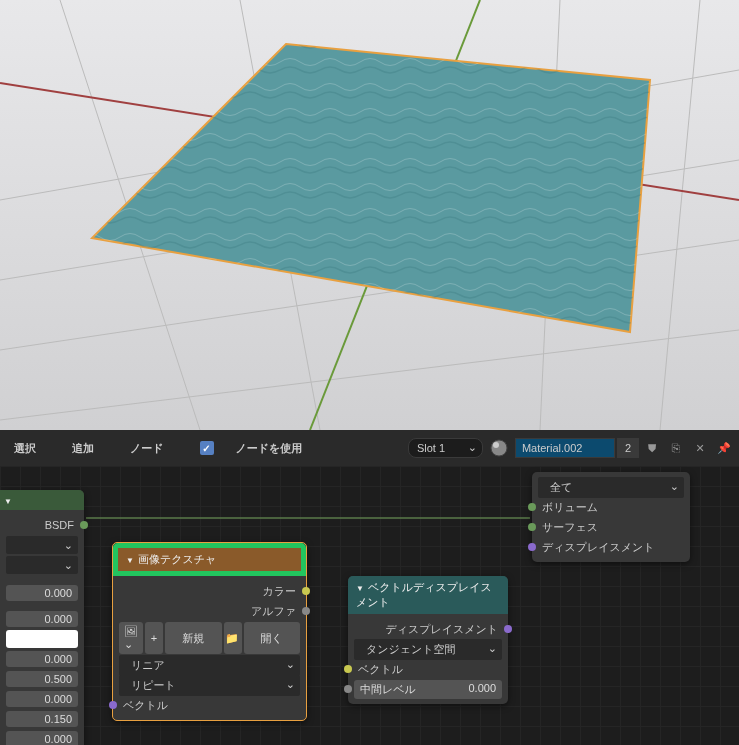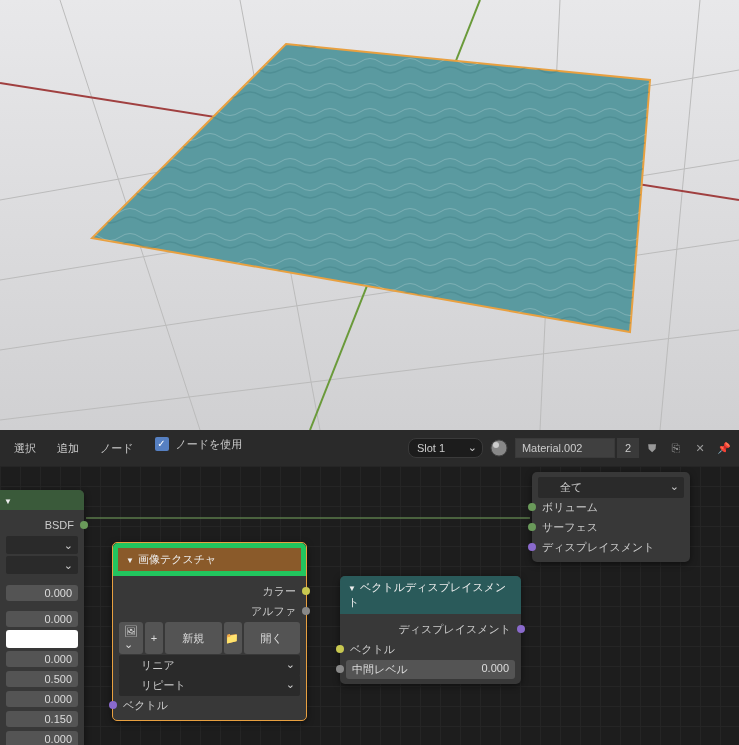--- a/index.html
+++ b/index.html
@@ -1,26 +1,26 @@
 <!DOCTYPE html>
 <html><head>
 <meta charset="utf-8">
 <style>
 *{margin:0;padding:0;box-sizing:border-box;font-family:sans-serif;font-size:11px;}
 body{background:#1a1a1a;width:739px;height:745px;overflow:hidden;}
 .viewport{width:739px;height:430px;background:linear-gradient(180deg,#e8e8ea 0%,#d0d0d2 100%);position:relative;overflow:hidden;}
 .toolbar{height:36px;background:#2a2a2a;display:flex;align-items:center;padding:0 4px;gap:2px;color:#ccc;}
-.toolbar-left{display:flex;gap:1px;}
+.toolbar-left{display:flex;align-items:center;gap:16px;font-weight:bold;}
 .toolbar-btn{padding:4px 10px;cursor:pointer;border-radius:2px;}
 .check{width:14px;height:14px;background:#5680c2;border-radius:2px;margin:0 6px 0 10px;display:flex;align-items:center;justify-content:center;color:#fff;font-size:10px;}
 .toolbar-spacer{flex:1;}
 .slot-sel{background:#1c1c1c;border:1px solid #3a3a3a;border-radius:8px;padding:3px 20px 3px 8px;color:#ccc;position:relative;width:75px;}
 .slot-sel::after{content:"⌄";position:absolute;right:5px;top:2px;}
 .sphere-ico{width:20px;height:20px;margin:0 4px;display:flex;align-items:center;justify-content:center;}
-.mat-name{background:#404040;border:1px solid #3a3a3a;padding:3px 6px;color:#ccc;width:100px;}
+.mat-name{background:#0c4a6e;border:1px solid #3a3a3a;padding:3px 6px;color:#ccc;width:100px;}
 .count{background:#3a3a3a;padding:3px 7px;border:1px solid #3a3a3a;}
 .ico-btn{width:20px;height:20px;display:flex;align-items:center;justify-content:center;cursor:pointer;color:#999;margin:0 1px;}
 .node-area{position:relative;height:279px;background:#1d1d1d;background-image:linear-gradient(#252525 1px,transparent 1px),linear-gradient(90deg,#252525 1px,transparent 1px);background-size:20px 20px;}
 .node{position:absolute;background:#383838;border-radius:5px;box-shadow:0 2px 6px rgba(0,0,0,0.5);}
 .node-hdr{padding:4px 8px;border-radius:5px 5px 0 0;color:#eee;position:relative;}
 .node-hdr::before{content:"▼";font-size:8px;margin-right:4px;}
 .hdr-green{background:#3a5a3a;}
 .hdr-orange{background:#8a5a2a;border:5px solid #22c55e;}
 .hdr-teal{background:#2a5a5a;}
 .hdr-red{background:#6a2a2a;}
@@ -29,21 +29,21 @@
 .sock{width:8px;height:8px;border-radius:50%;position:absolute;}
 .sock-out{right:-10px;}
 .sock-in{left:-10px;}
 .s-green{background:#6a9a5a;}
 .s-yellow{background:#c8c850;}
 .s-gray{background:#888;}
 .s-purple{background:#8a6acc;}
 .lbl-r{margin-left:auto;color:#ccc;padding-right:4px;}
 .lbl-l{color:#ccc;padding-left:4px;}
 .numfield{background:#545454;border-radius:3px;display:flex;justify-content:space-between;padding:2px 6px;color:#ddd;flex:1;}
-.dropdown{background:#2a2a2a;border-radius:2px;padding:3px 22px;color:#ccc;flex:1;position:relative;}
+.dropdown{background:#2a2a2a;border-radius:2px;padding:3px 12px;color:#ccc;flex:1;position:relative;}
 .dropdown::after{content:"⌄";position:absolute;right:5px;}
 .fieldrow{display:flex;gap:2px;margin:2px 0;}
 .imgbtn{background:#545454;border-radius:3px;padding:3px 6px;color:#ddd;display:flex;align-items:center;justify-content:center;}
 .colorstrip{background:#fff;height:18px;border-radius:3px;}
 .wire{position:absolute;pointer-events:none;}
 </style>
 </head>
 <body>
 
 <div class="viewport">
@@ -193,28 +193,31 @@
       <div class="row">
           <div class="dropdown">リピート</div>
         </div>
       <div class="row">
           <span class="sock sock-in s-purple"></span>
           <span class="lbl-l">ベクトル</span>
         </div>
     </div>
   </div>
 
-  <div class="node" style="left:340px;top:110px;width:181px;">
+  <div class="node" style="left:348px;top:110px;width:160px;">
     <div class="node-hdr hdr-teal">ベクトルディスプレイスメント</div>
     <div class="node-body">
       <div class="row">
           <span class="lbl-r">ディスプレイスメント</span>
           <span class="sock sock-out s-purple"></span>
         </div>
       <div class="row">
+          <div class="dropdown">タンジェント空間</div>
+        </div>
+      <div class="row">
           <span class="sock sock-in s-yellow"></span>
           <span class="lbl-l">ベクトル</span>
         </div>
       <div class="row">
           <span class="sock sock-in s-gray"></span>
           <div class="numfield">
             <span>中間レベル</span>
             <span>0.000</span>
           </div>
         </div>

